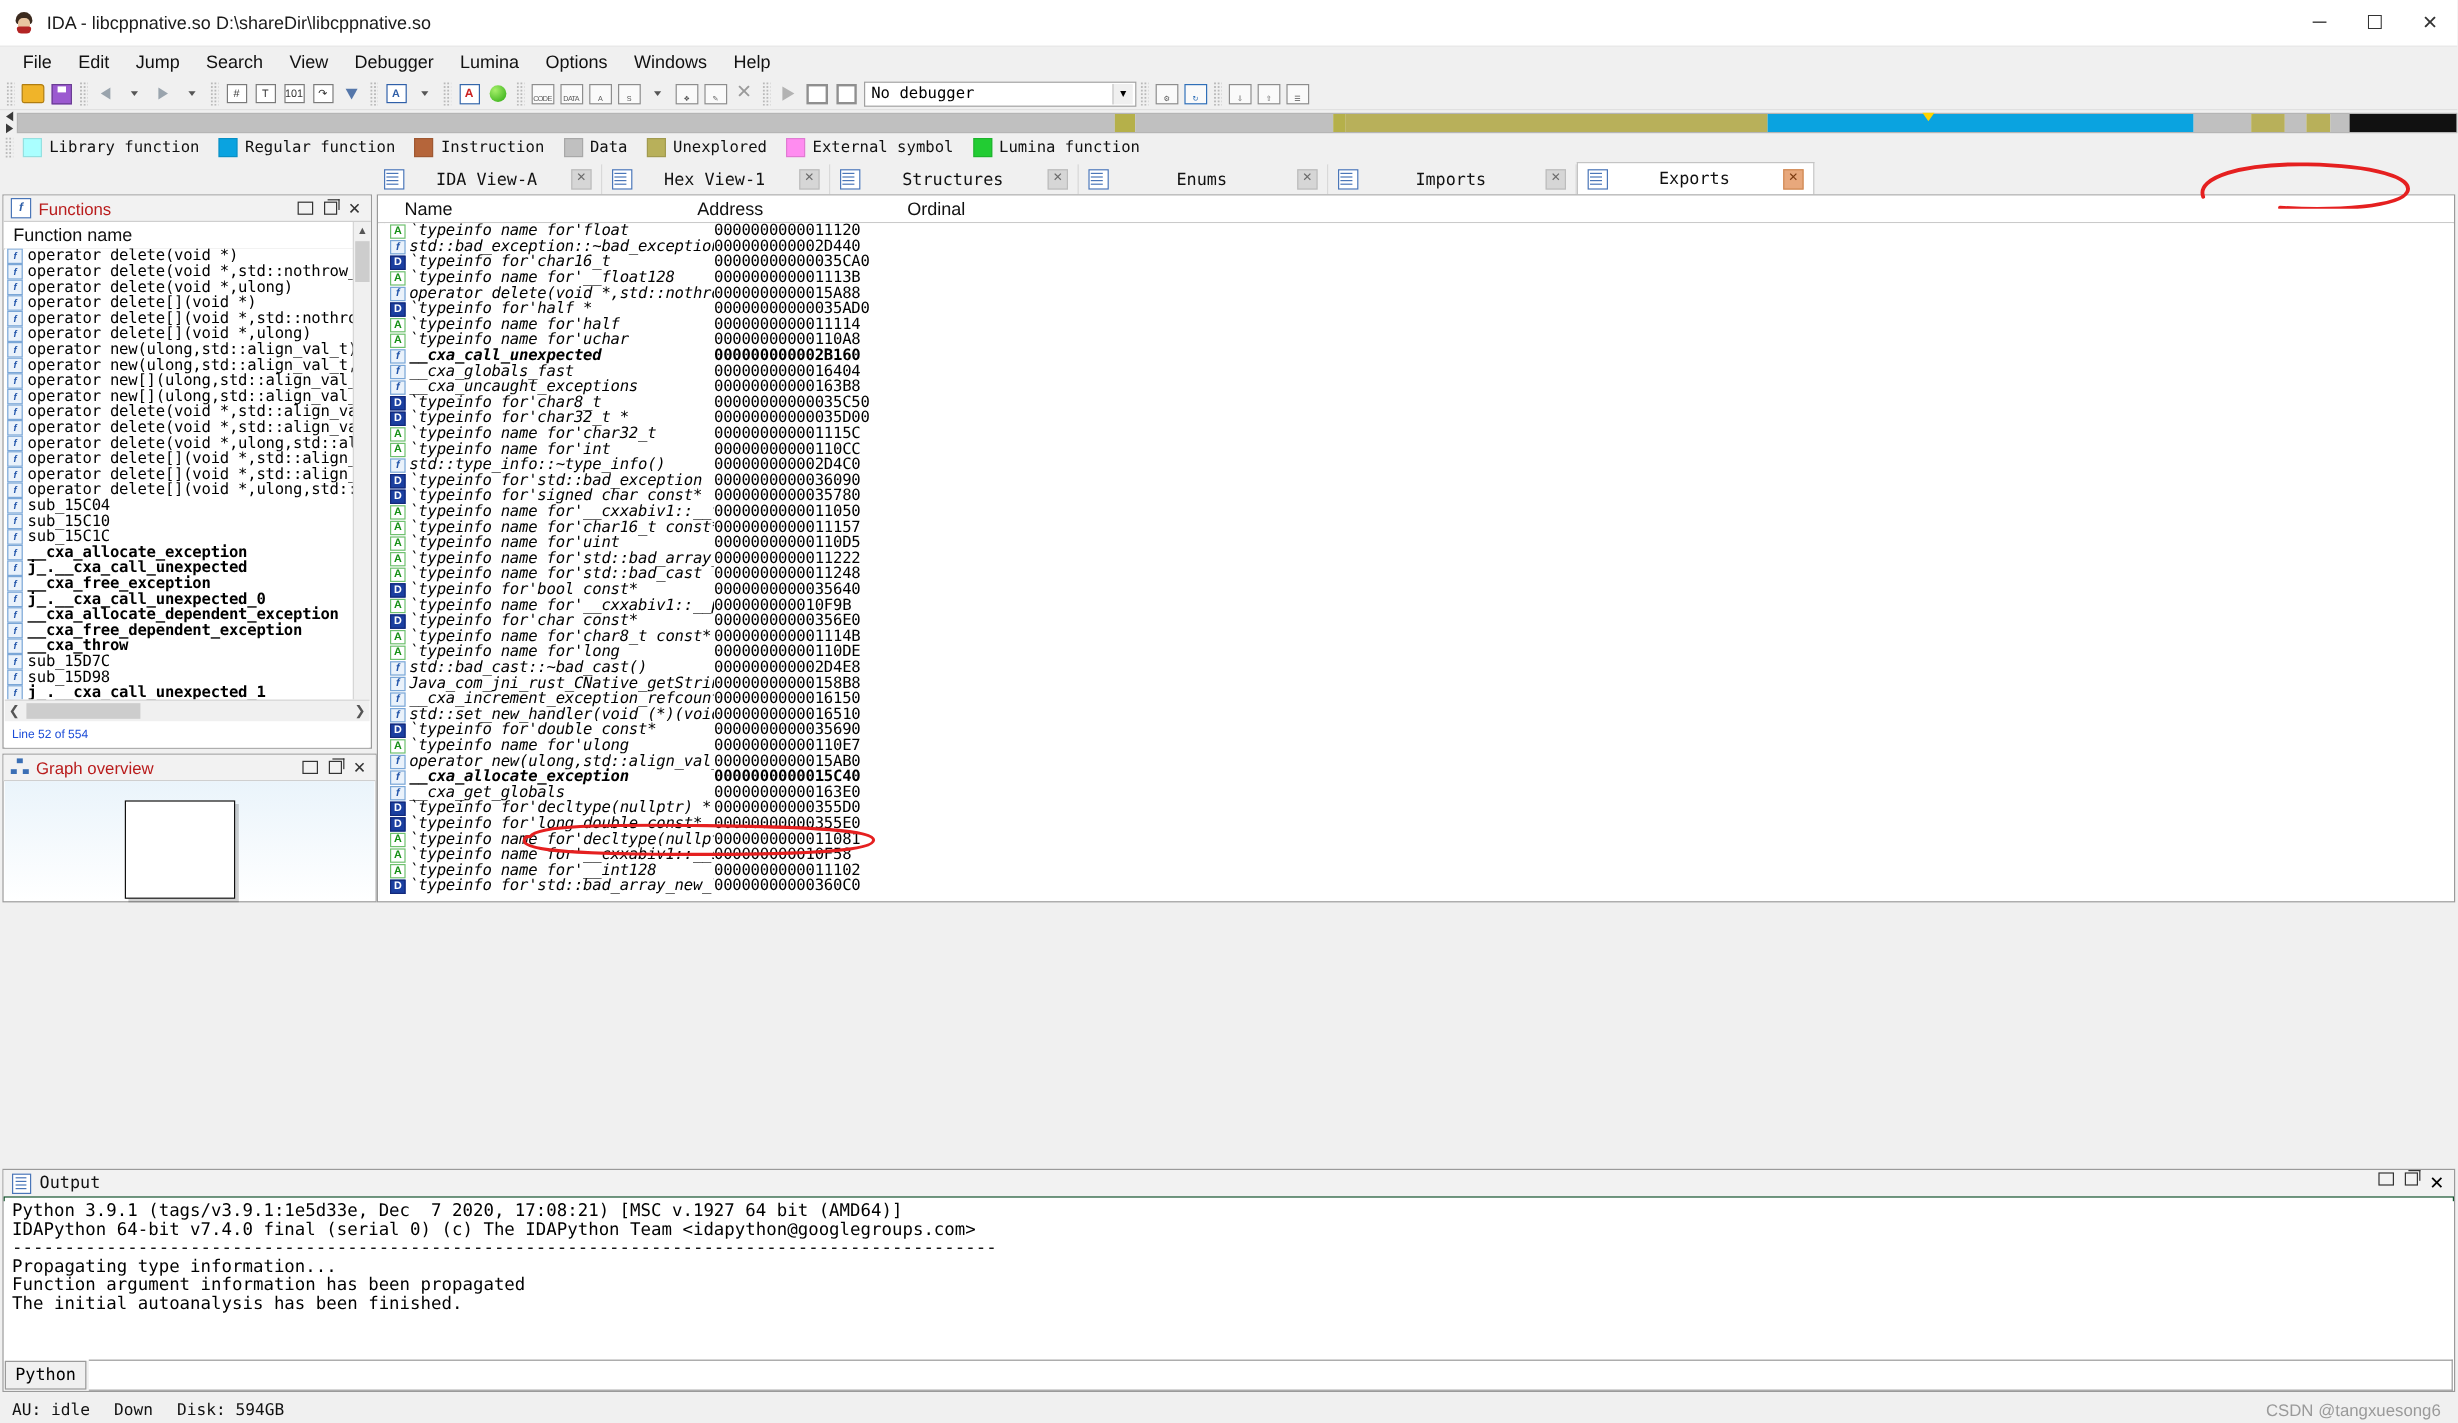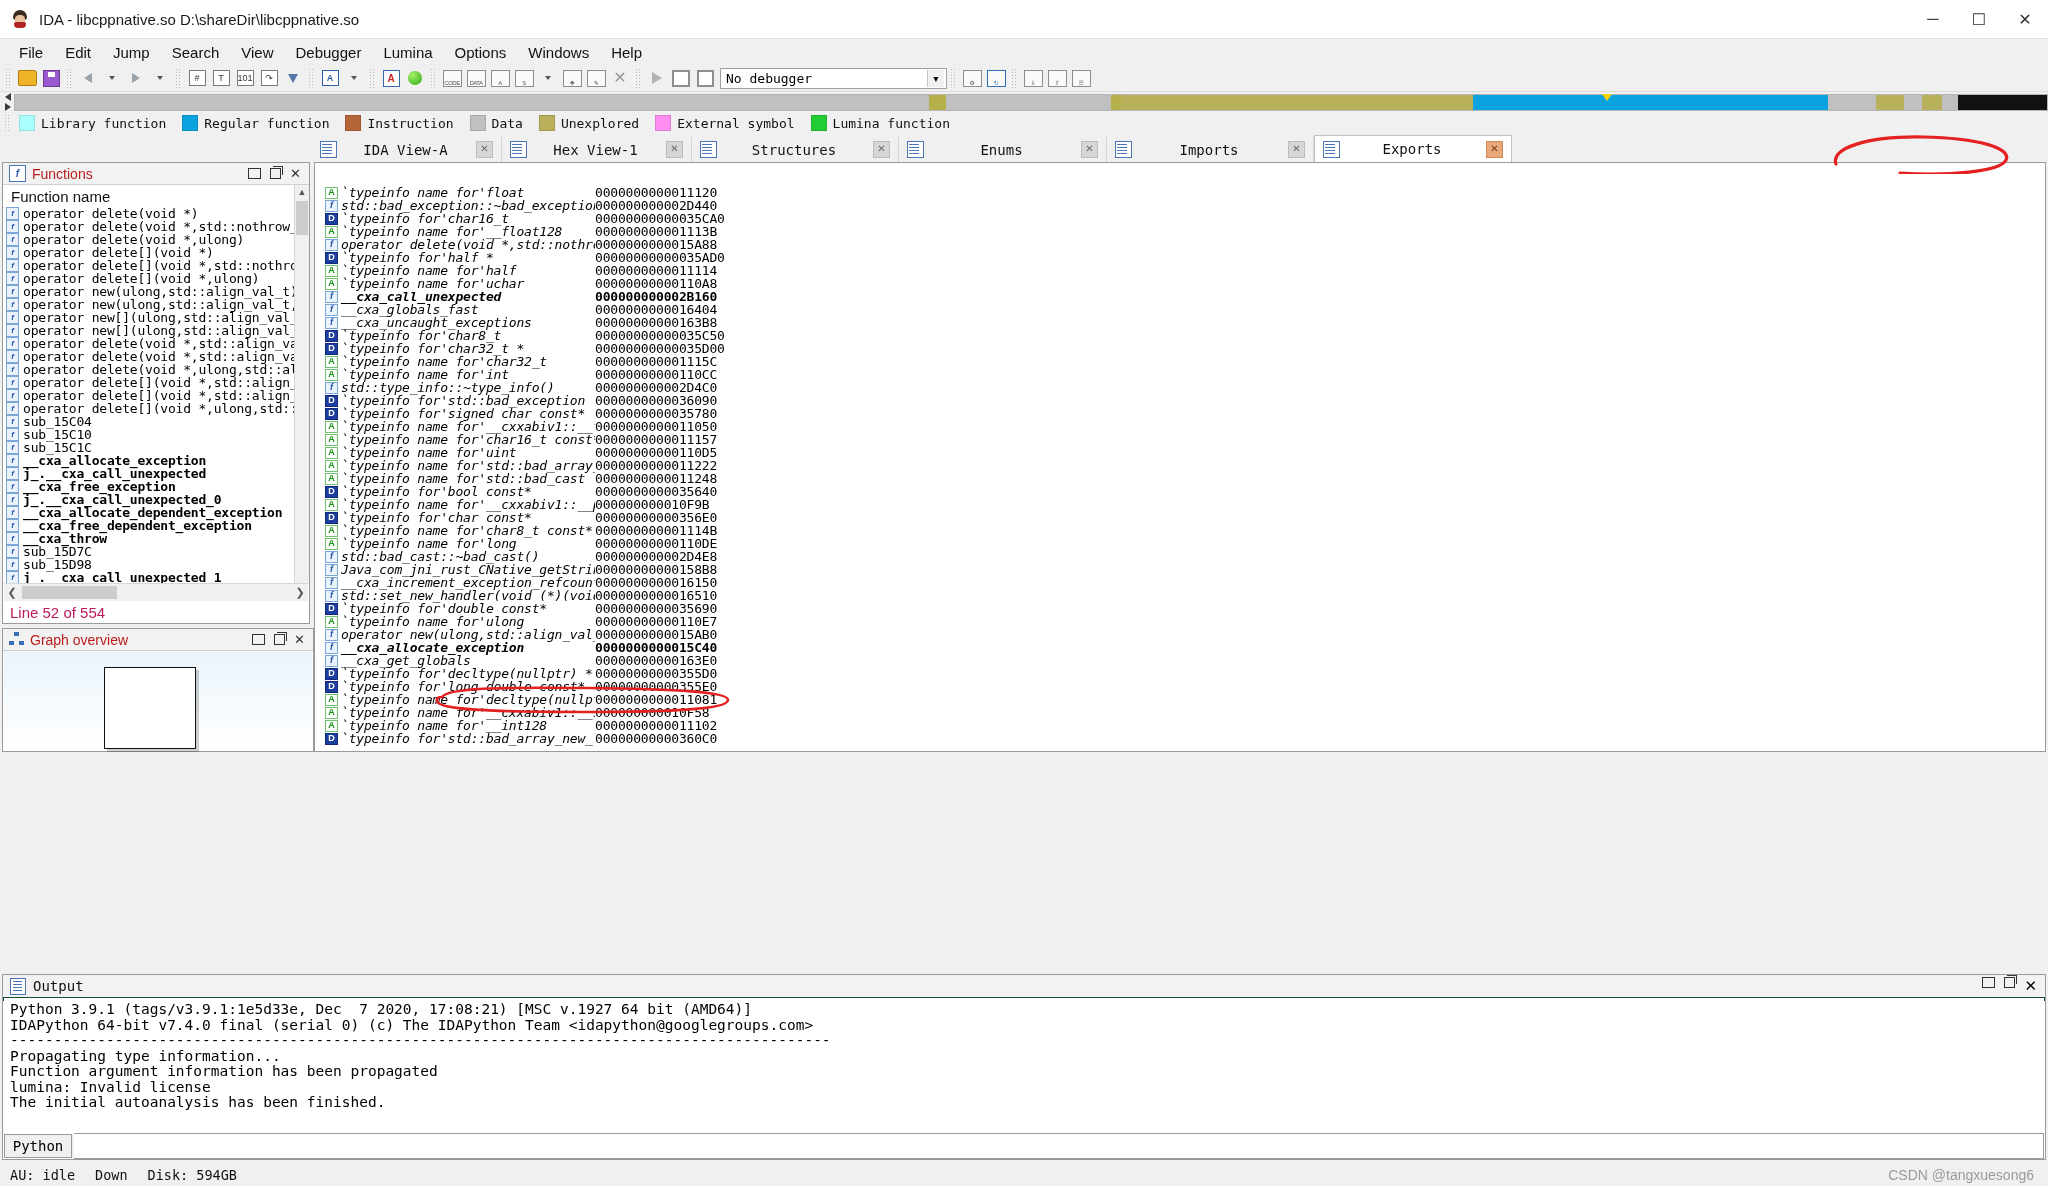--- a/index.html
+++ b/index.html
@@ -112,21 +112,21 @@
     color:#2255aa;font-size:8px;font-style:italic;font-weight:bold;display:flex;align-items:center;justify-content:center;line-height:1;}
   .fn-name{font-family:"DejaVu Sans Mono",monospace;font-size:13px;color:#000;letter-spacing:-0.2px;}
   .fn-name.bold{font-weight:bold;}
   #fn-vscroll{position:absolute;right:0px;top:22px;width:14px;bottom:40px;background:#f0f0f0;border-left:1px solid #d6d6d6;}
   #fn-vscroll .sb-arrow{height:14px;display:flex;align-items:center;justify-content:center;color:#555;font-size:9px;background:#f0f0f0;}
   #fn-vscroll .sb-thumb{position:absolute;top:16px;left:1px;width:12px;height:34px;background:#cdcdcd;}
   #fn-hscroll{position:absolute;left:1px;right:1px;bottom:22px;height:17px;background:#f0f0f0;border-top:1px solid #d6d6d6;display:flex;align-items:center;}
   #fn-hscroll .hs-arrow{width:16px;text-align:center;color:#555;font-size:11px;}
   #fn-hscroll .hs-thumb{height:13px;width:95px;background:#cdcdcd;margin-left:2px;}
   #fn-status{position:absolute;left:1px;right:1px;bottom:0;height:21px;display:flex;align-items:center;padding-left:6px;background:#fff;}
-  #fn-status span{font-size:15px;color:#be185d;}
+  #fn-status span{font-size:10px;color:#1d4ed8;}
 
   
   #graph-panel{left:2px;top:466px;width:312px;height:124px;}
   #graph-body{position:absolute;left:1px;top:22px;right:1px;bottom:1px;
     background:linear-gradient(180deg,#eaf4fb 0%,#ffffff 100%);}
   #graph-rect{position:absolute;left:100px;top:16px;width:90px;height:80px;background:#fff;border:1.5px solid #111;
     box-shadow:3px 3px 0 rgba(0,0,0,.18);}
   #graph-panel .gi{width:15px;height:15px;margin:0 6px 0 3px;position:relative;}
   #graph-panel .gi b{position:absolute;width:5px;height:4px;background:#3b6fb5;}
 
@@ -559,20 +559,25 @@
         <span class="pt-sq2"></span>
         <span>✕</span>
       </div>
     </div>
     <div id="graph-body">
       <div id="graph-rect"></div>
     </div>
   </div>
 
   <div class="panel" id="exports-panel">
+    <div id="ex-header">
+        <div class="ex-col" style="width: 258px; padding-left: 22px;">Name</div>
+        <div class="ex-col" style="width: 175px;">Address</div>
+        <div class="ex-col" style="width: 200px;">Ordinal</div>
+      </div>
     <div id="ex-leftrail"></div>
     <div id="ex-list">
         <div class="ex-row">
           <span style="width: 5px; flex: 0 0 auto;"></span>
           <span class="ex-ico A">A</span>
           <span class="ex-name">`typeinfo name for'float</span>
           <span class="ex-addr">0000000000011120</span>
         </div>
         <div class="ex-row">
           <span style="width: 5px; flex: 0 0 auto;"></span>
@@ -839,21 +844,20 @@
       <span class="pt-sq2"></span>
       <span>✕</span>
     </div>
   </div>
   <div id="out-body">
       <div class="out-line">Python 3.9.1 (tags/v3.9.1:1e5d33e, Dec  7 2020, 17:08:21) [MSC v.1927 64 bit (AMD64)]</div>
       <div class="out-line">IDAPython 64-bit v7.4.0 final (serial 0) (c) The IDAPython Team &lt;idapython@googlegroups.com&gt;</div>
       <div class="out-line">----------------------------------------------------------------------------------------------</div>
       <div class="out-line">Propagating type information...</div>
       <div class="out-line">Function argument information has been propagated</div>
-      <div class="out-line">lumina: Invalid license</div>
       <div class="out-line">The initial autoanalysis has been finished.</div>
     </div>
   <div id="out-input-row">
     <div id="out-lang">Python</div>
     <input id="out-input" type="text" value="" style="">
   </div>
 </div>
 
 <div id="statusbar">
   <div class="sb-cell">AU: idle</div>

